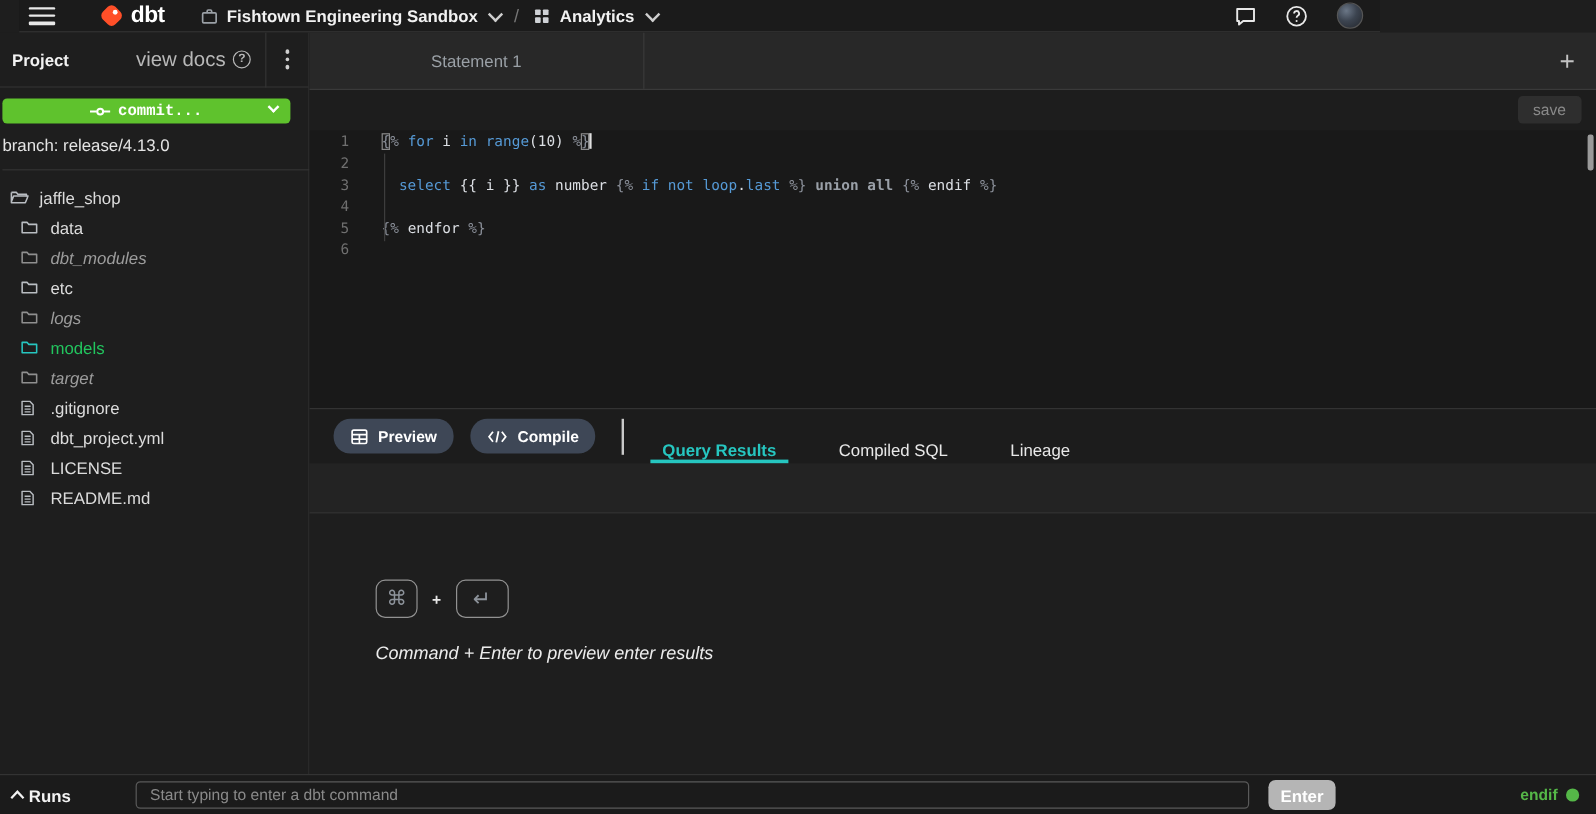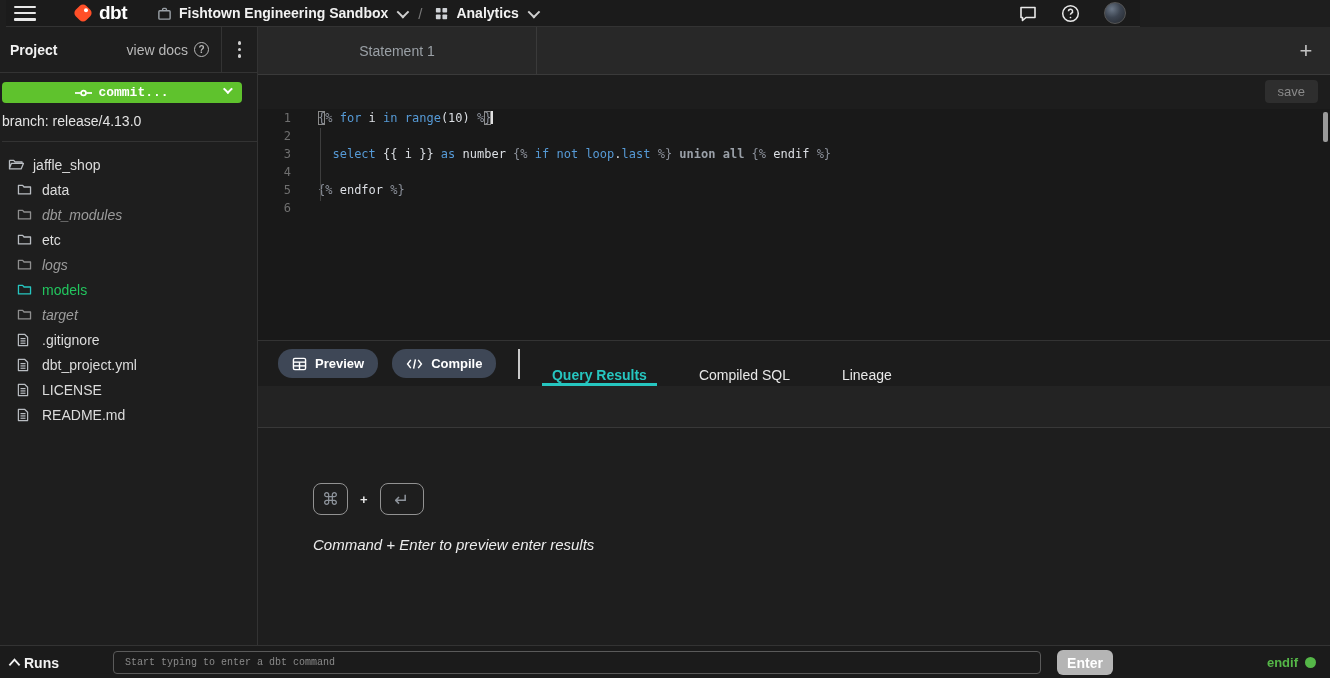--- a/index.html
+++ b/index.html
@@ -1,21 +1,21 @@
 <!DOCTYPE html>
 <html><head>
 <meta charset="utf-8">
 <style>
   * { box-sizing: border-box; margin: 0; padding: 0; }
   html,body { width:1330px; height:678px; overflow:hidden; }
   body { background:#1e1e1e; font-family:"Liberation Sans", sans-serif; color:#e8e8e8; position:relative; }
   svg { display:block; }
 
   
-  .topbar { position:absolute; top:0; left:6px; width:1134px; height:27px; background:#1b1b1b;
+  .topbar { position:absolute; top:0; left:16px; width:1134px; height:27px; background:#1b1b1b;
             border-bottom:1px solid #333; display:flex; align-items:center; z-index:5; }
   .hamburger { margin-left:8px; width:22px; height:15px; display:flex; flex-direction:column; justify-content:space-between; cursor:pointer; }
   .hamburger span { height:2.5px; background:#e8e8e8; border-radius:1px; }
   .logo { display:flex; align-items:center; margin-left:36px; gap:5px; }
   .logo-text { font-size:19px; font-weight:bold; color:#fff; letter-spacing:-0.5px; }
   .crumb { display:flex; align-items:center; gap:7px; margin-left:30px; cursor:pointer; }
   .crumb-label { font-size:14px; font-weight:bold; color:#f2f2f2; }
   .crumb-sep { color:#777; font-size:15px; margin:0 12px; }
   .chev { width:9px; height:9px; border-right:2px solid #cfcfcf; border-bottom:2px solid #cfcfcf;
           transform:rotate(45deg) translateY(-2px); margin-left:2px; }
@@ -23,21 +23,21 @@
   .icon-btn { color:#e8e8e8; cursor:pointer; }
   .avatar { width:22px; height:22px; border-radius:50%; cursor:pointer;
             background:radial-gradient(circle at 35% 30%, #6b7787 0%, #3c4450 45%, #23262c 100%);
             border:1px solid #555; }
 
   
   .sidebar { position:absolute; top:27px; left:0; width:258px; height:618px; background:#1e1e1e;
              border-right:1px solid #333; }
   .sb-header { height:46px; border-bottom:1px solid #333; display:flex; align-items:center; }
   .sb-title { font-size:14px; font-weight:bold; color:#f2f2f2; margin-left:10px; }
-  .viewdocs { margin-left:auto; display:flex; align-items:center; gap:6px; color:#b8b8b8; font-size:14px; cursor:pointer; padding-right:12px; }
+  .viewdocs { margin-left:auto; display:flex; align-items:center; gap:6px; color:#b8b8b8; font-size:17px; cursor:pointer; padding-right:12px; }
   .qcircle { width:15px; height:15px; border:1.5px solid #b8b8b8; border-radius:50%; display:flex; align-items:center; justify-content:center;
              font-size:10px; font-weight:bold; color:#b8b8b8; }
   .qcircle::after { content:"?"; }
   .kebab-box { width:36px; height:46px; border-left:1px solid #333; display:flex; align-items:center; justify-content:center; cursor:pointer; }
   .kebab { color:#cfcfcf; font-size:15px; letter-spacing:0; line-height:4px; display:flex; flex-direction:column; gap:3px; }
   .kebab i { width:3.5px; height:3.5px; background:#cfcfcf; border-radius:50%; }
   .commit-btn { margin:9px 4px 0 2px; height:21px; border-radius:4px; background:#5fc22d; border:none;
                 display:flex; align-items:center; justify-content:center; width:240px; cursor:pointer; position:relative;font-family:Liberation Mono, monospace; }
   .commit-btn .lbl { color:#fff; font-size:13px; font-weight:bold; margin-left:6px; }
   .commit-btn .chev { border-color:#fff; width:7px; height:7px; position:absolute; right:12px; top:5px; }
@@ -93,21 +93,21 @@
   .key.cmd { width:35px; }
   .key.ret { width:44px; font-size:18px; }
   .plus { color:#e8e8e8; font-size:13px; font-weight:bold; }
   .hint { margin-top:21px; font-style:italic; font-size:15px; color:#ececec; }
 
   
   .bottombar { position:absolute; left:0; bottom:0; width:1330px; height:33px; background:#1b1b1b; border-top:1px solid #333; }
   .runs { position:absolute; left:8px; top:0; height:33px; display:flex; align-items:center; gap:3px; cursor:pointer; }
   .runs-label { font-size:14px; font-weight:bold; color:#f2f2f2; }
   .cmd-input { position:absolute; left:113px; top:5px; width:928px; height:23px; background:#1b1b1b; border:1px solid #5a5a5a;
-               border-radius:4px; color:#e8e8e8; font-size:10px; padding:0 11px; font-family:Liberation Mono, monospace; }
+               border-radius:4px; color:#e8e8e8; font-size:13px; padding:0 11px; font-family:Liberation Sans, sans-serif; }
   .cmd-input::placeholder { color:#8a8a8a; }
   .enter-btn { position:absolute; left:1057px; top:4px; width:56px; height:25px; background:#b5b5b5; border:none; border-radius:6px;
                color:#fff; font-size:14px; font-weight:bold; cursor:pointer; font-family:"Liberation Sans", sans-serif; }
   .ready { position:absolute; right:14px; top:0; height:33px; display:flex; align-items:center; gap:7px; }
   .ready-label { color:#55b748; font-size:13px; font-weight:bold; }
   .ready-dot { width:11px; height:11px; border-radius:50%; background:#55b748; }
 </style>
 </head>
 <body>
 

